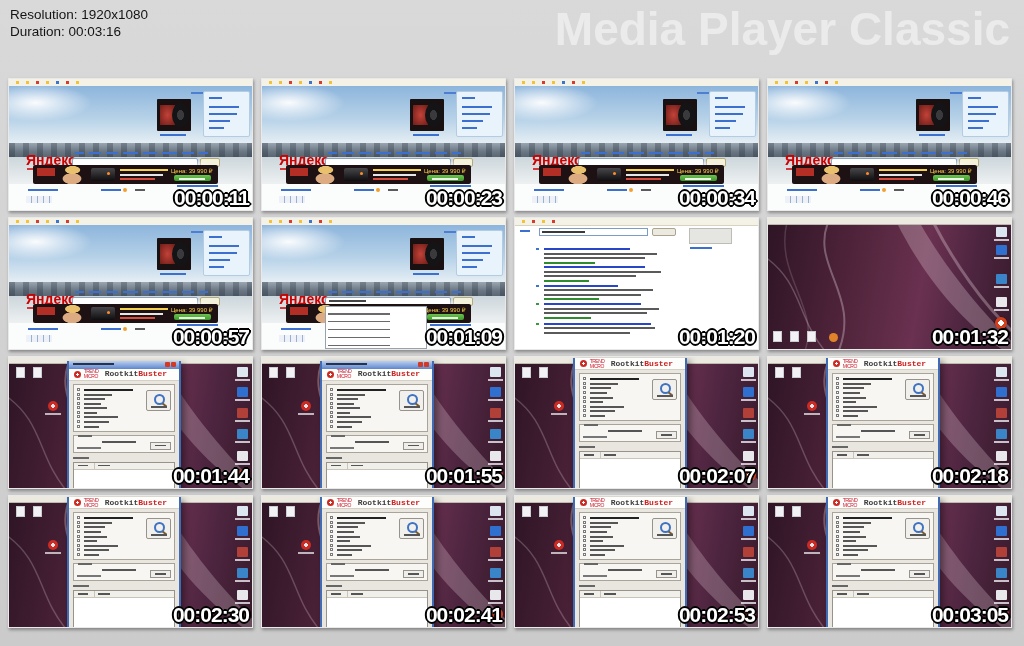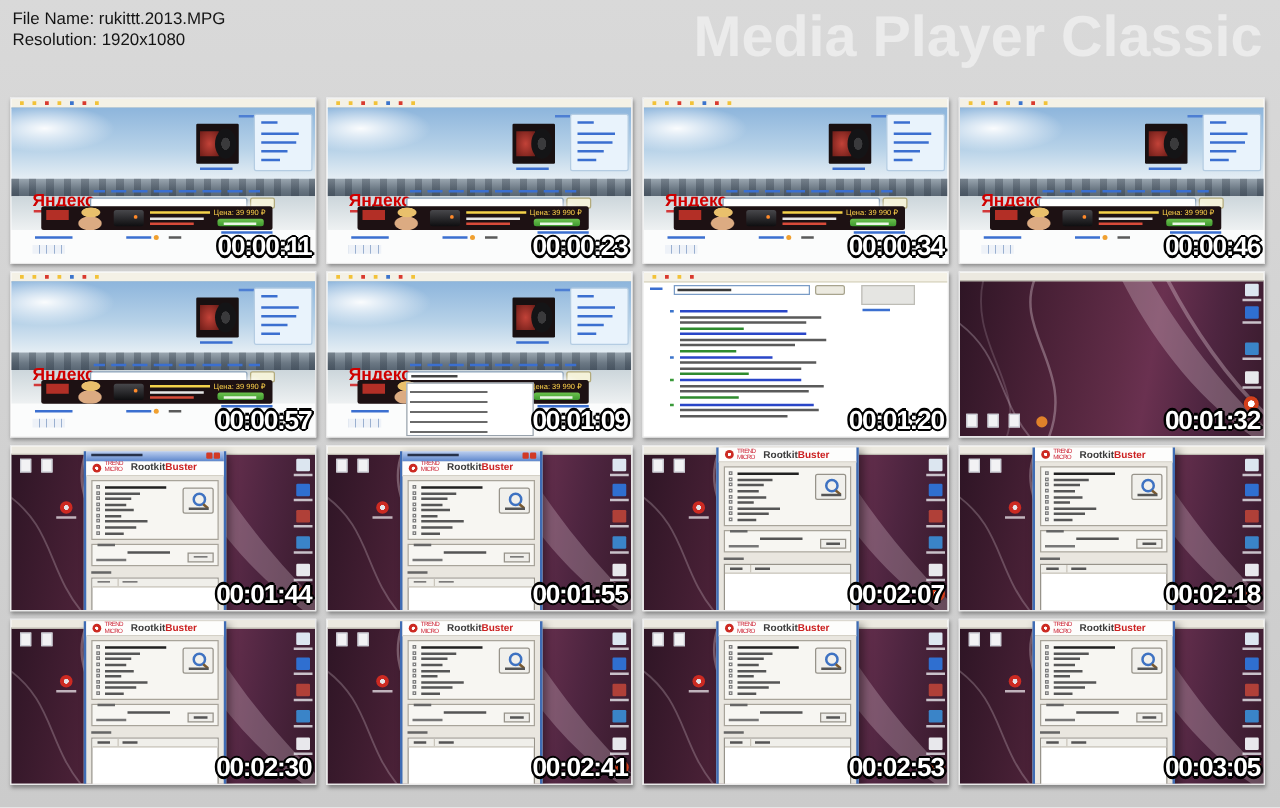--- a/index.html
+++ b/index.html
@@ -109,21 +109,21 @@
   .rk-title{height:8px;background:linear-gradient(#bccff0,#5d86cc);position:relative;flex:none;}
   .rk-title i{position:absolute;left:3%;top:2.5px;width:38%;height:2px;background:#27324a;}
   .rk-btns{position:absolute;right:2%;top:1.5px;display:flex;gap:1px;}
   .rk-btns b{width:5px;height:5px;background:#d23a26;border-radius:1px;}
   [data-variant="cut"] .rkwin{top:1%;}
   .rk-head{height:11px;background:#fdfdfc;border-bottom:1px solid #d4d0c6;flex:none;
            display:flex;align-items:center;padding-left:4%;gap:3px;}
   .tm-logo{width:7px;height:7px;border-radius:50%;flex:none;
            background:radial-gradient(#fff 0 24%,#cc2a22 28% 100%);}
   .tm-brand{font-size:5px;color:#c23;line-height:5px;width:18px;flex:none;letter-spacing:-.5px;}
-  .rk-name{font-size:8px;font-weight:bold;color:#3c3c3c;white-space:nowrap;line-height:8px;}
+  .rk-name{font-size:8px;font-weight:bold;color:#3c3c3c;white-space:nowrap;line-height:8px;font-family:Liberation Mono, monospace;}
   .rk-name b{color:#cc2222;}
   .rk-group{margin:3px 3% 0;border:1px solid #a8a49a;background:#f7f6f2;position:relative;flex:none;}
   .rk-g1{height:42px;padding:4px 3% 0;}
   .rkl{height:2px;margin:0 0 2.6px 7px;background:#565656;position:relative;}
   .rkl:before{content:"";position:absolute;left:-7px;top:-1px;width:3px;height:3px;
               background:#fff;border:1px solid #7a7a7a;box-sizing:border-box;}
   .rk-scan{position:absolute;right:3%;top:5px;width:23%;height:19px;background:#f1f0ec;
            border:1px solid #97938a;border-radius:2px;}
   .mag{position:absolute;left:30%;top:3px;width:7px;height:7px;border:2px solid #3e72c2;border-radius:50%;}
   .mag:after{content:"";position:absolute;right:-4px;bottom:-3px;width:5px;height:2px;
@@ -140,22 +140,22 @@
   .rk-res .lab{width:16%;height:2px;background:#666;margin-bottom:3px;}
   .rk-table{flex:1;border:1px solid #97938a;background:#fff;position:relative;}
   .rk-thead{height:6px;background:#f0efea;border-bottom:1px solid #c9c5bb;position:relative;}
   .rk-thead i{position:absolute;top:2px;height:1.5px;background:#555;}
   .rk-thead:after{content:"";position:absolute;left:20%;top:0;bottom:0;width:1px;background:#c9c5bb;}
 </style>
 </head>
 <body>
 
 <div class="meta">
-  <div><span>File Name:</span> <span>rukittt.2013.MPG</span></div>
   <div><span>Resolution:</span> <span>1920x1080</span></div>
+  <div><span>Duration:</span> <span>00:03:16</span></div>
 </div>
 <div class="watermark">Media Player Classic</div>
 
 <div class="grid">
   <div class="thumb">
       <div class="scene" data-variant="">
   <div class="bm-bar"><i style="background:#f2c238"></i><i style="background:#f2c238"></i><i style="background:#d93a2e"></i><i style="background:#f2c238"></i><i style="background:#3b74cc"></i><i style="background:#d93a2e"></i><i style="background:#f2c238"></i></div>
   <div class="sky"></div>
   <div class="bar" style="right:3%;top:10%;width:22%;opacity:.8"></div>
   <div class="album"></div>

